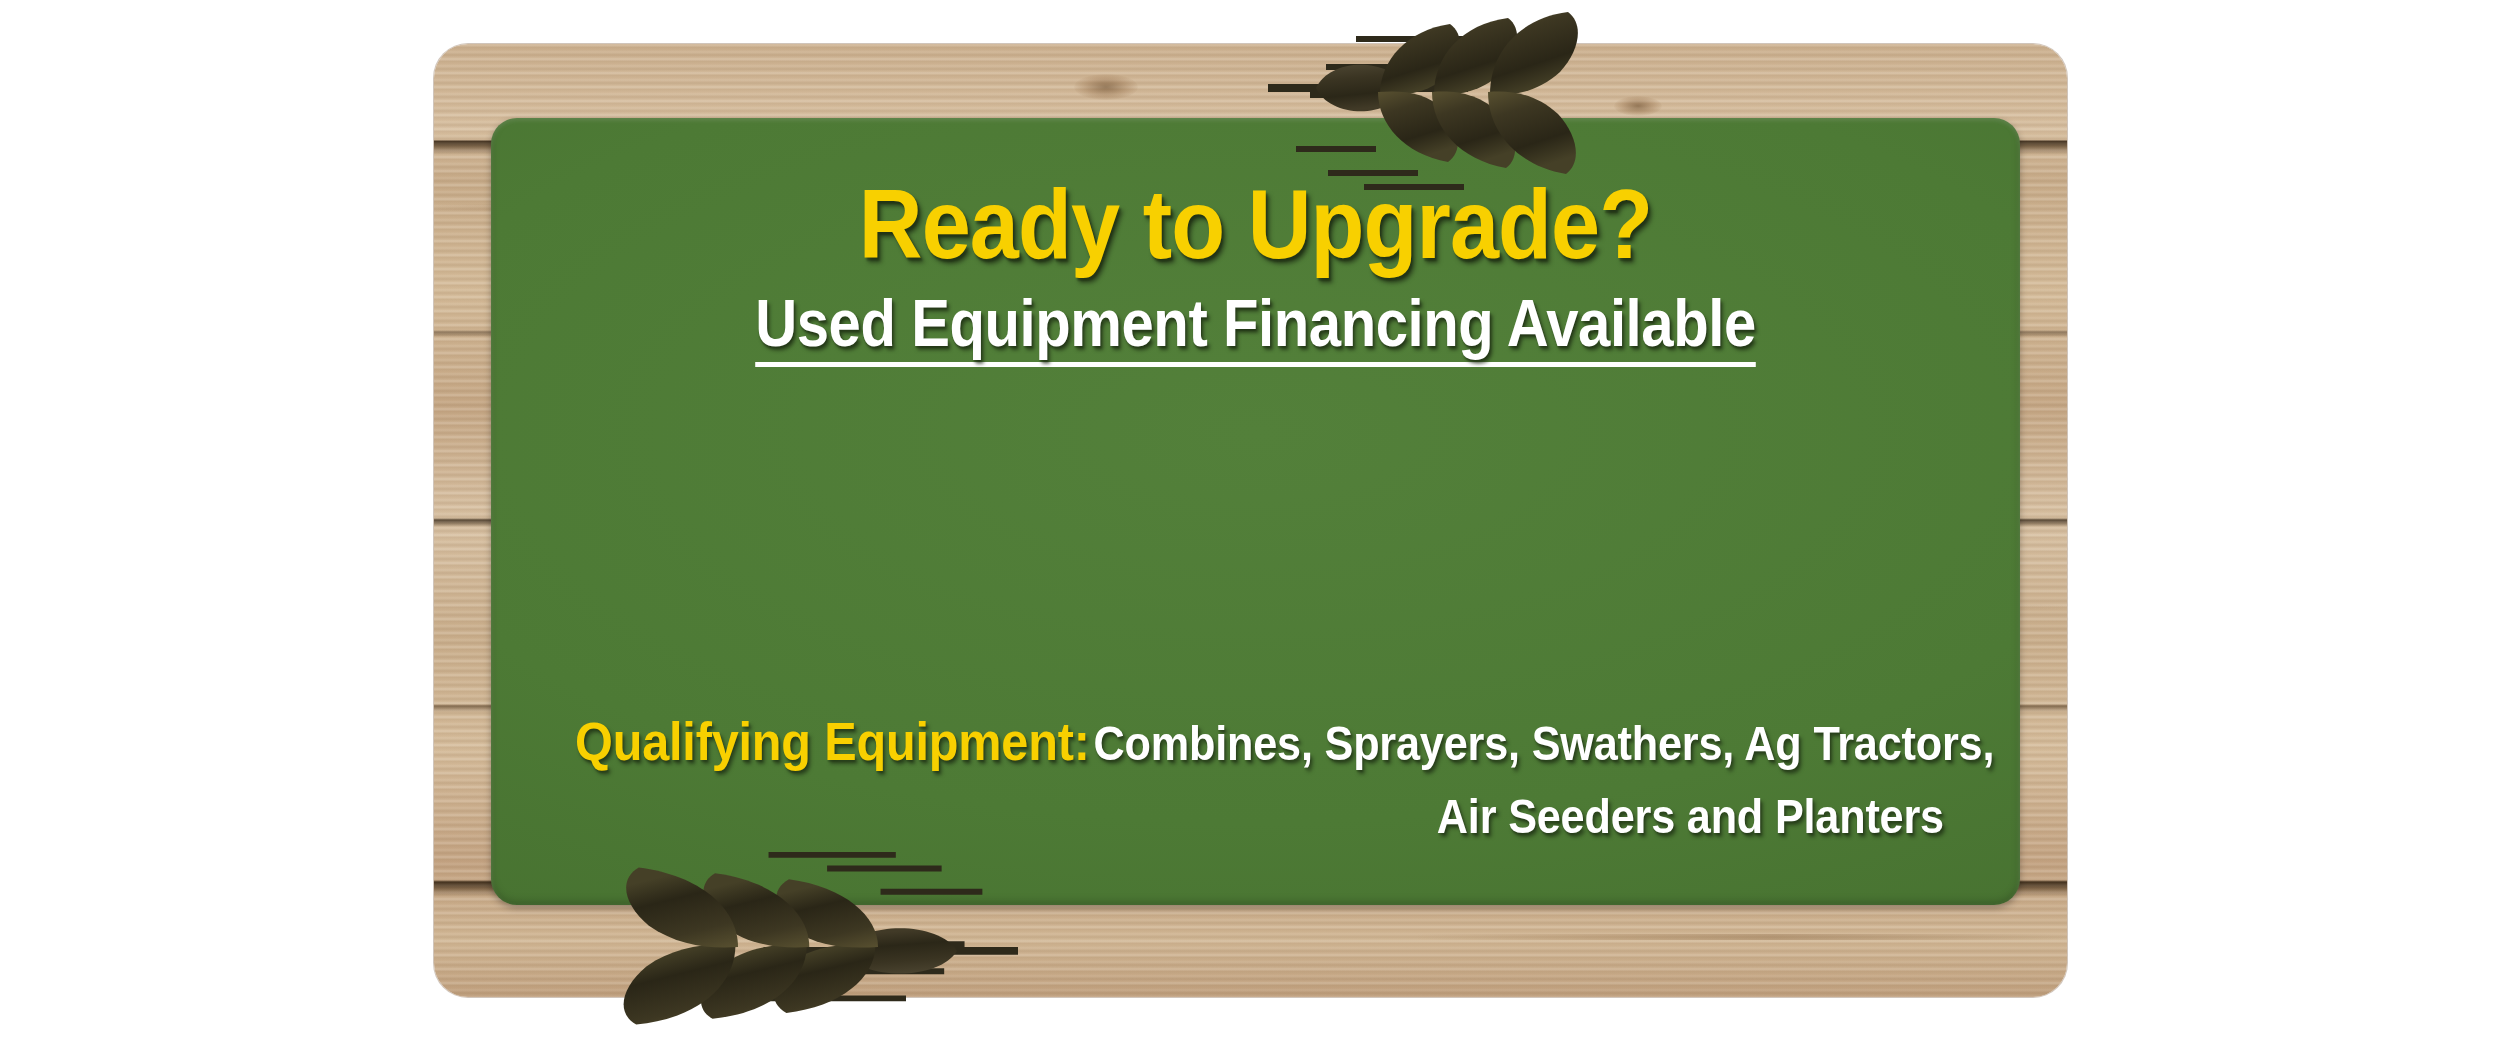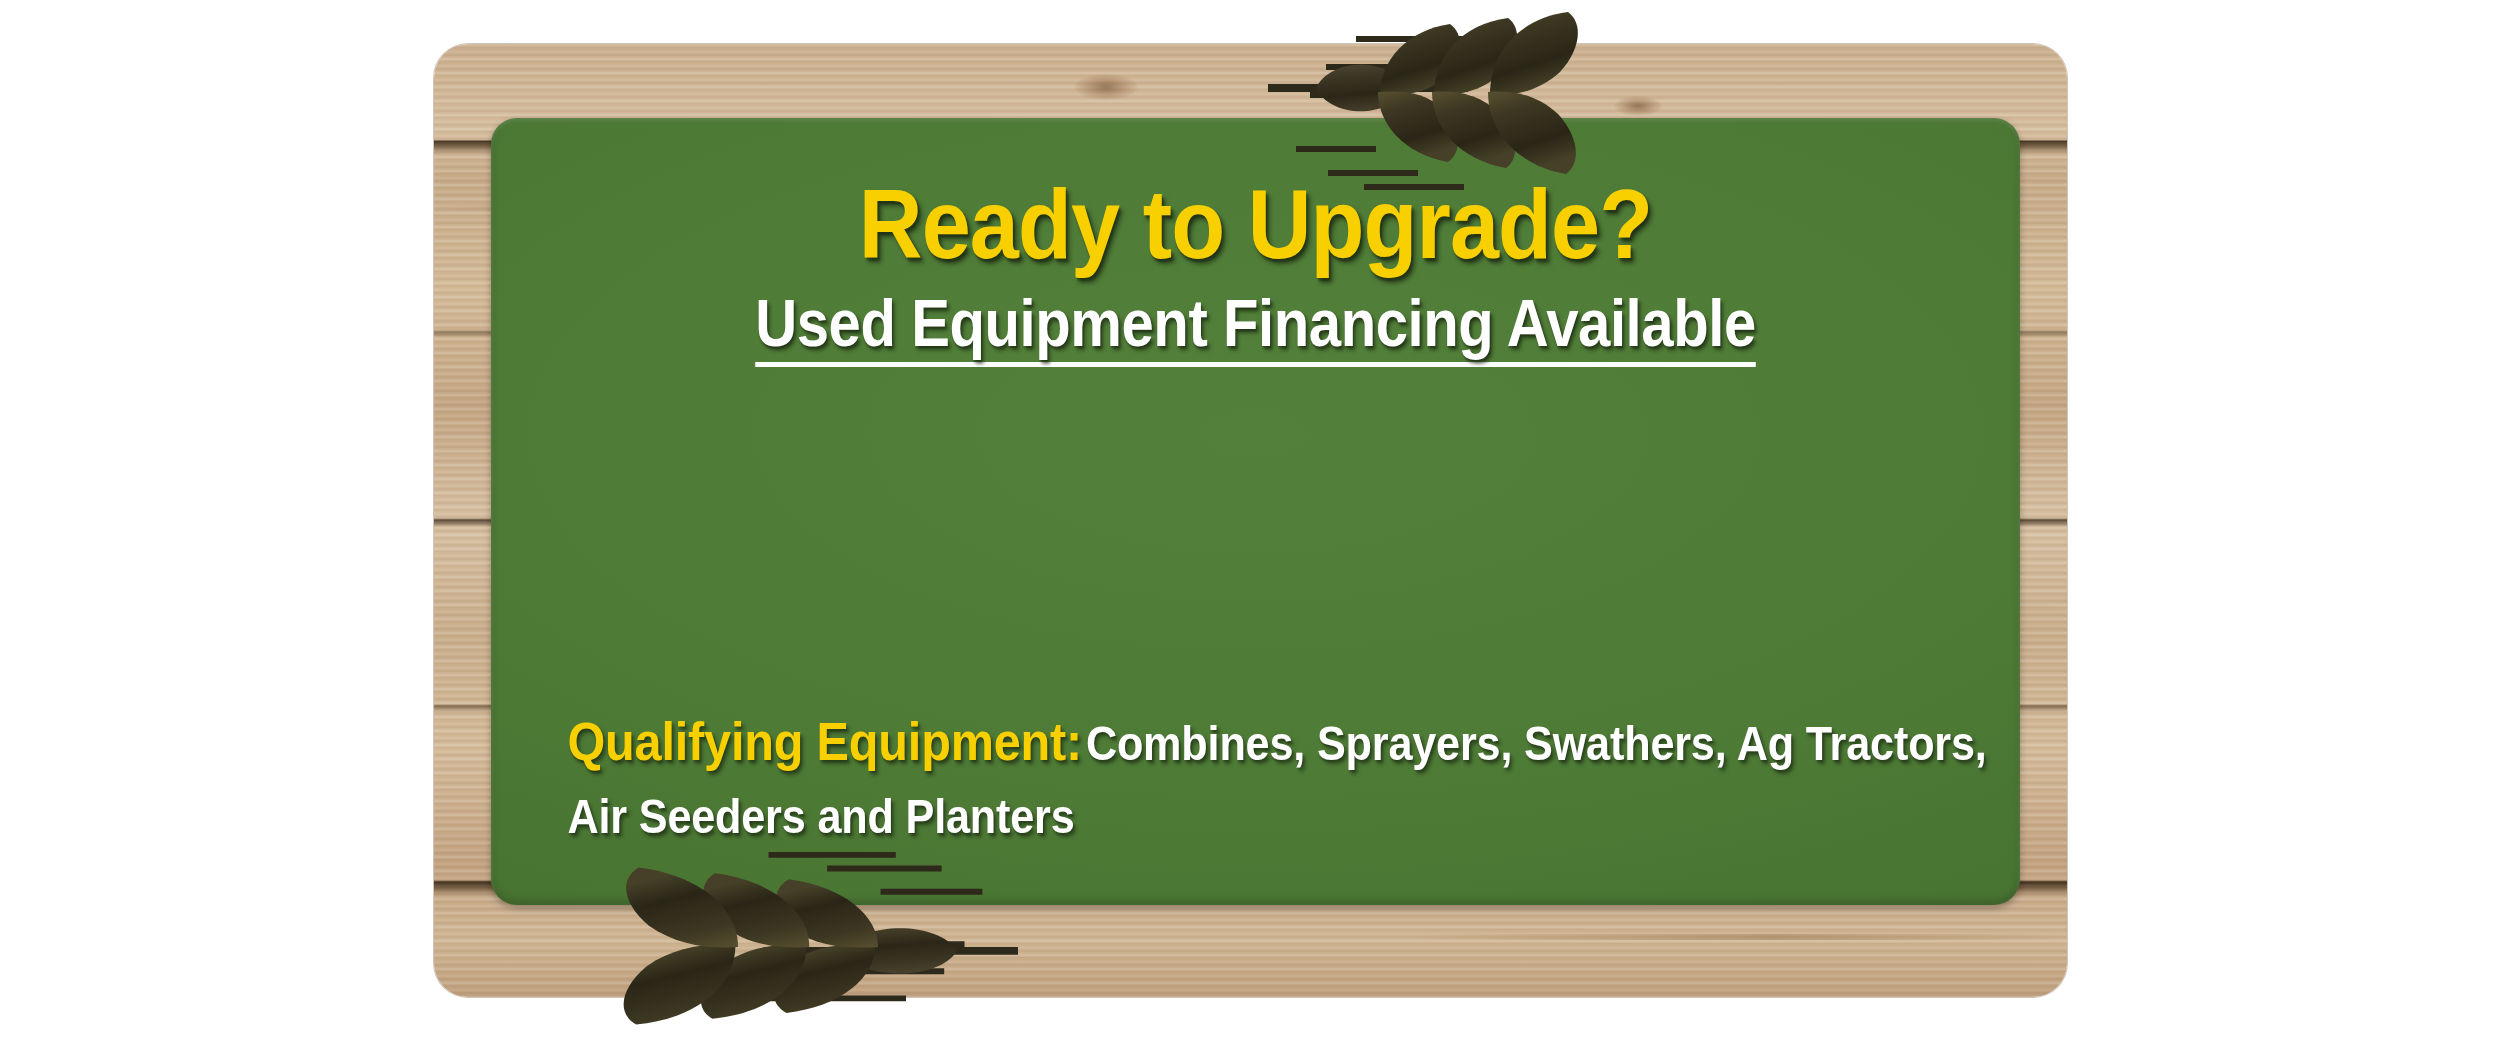--- a/index.html
+++ b/index.html
@@ -190,24 +190,24 @@
     transform: scaleX(0.90);
     transform-origin: left center;
     text-shadow:
       3px 4px 4px rgba(22,34,14,0.55),
       1px 2px 2px rgba(22,34,14,0.35);
     white-space: nowrap;
   }
 
   .qualify {
     position: absolute;
-    left: 0;
+    left: 8px;
     right: 0;
     top: 592px;
-    text-align: left;
+    text-align: right;
   }
   .qualify-line {
     font-family: "Liberation Sans Narrow", "Liberation Sans", sans-serif;
     font-weight: bold;
     line-height: 62px;
     letter-spacing: -0.2px;
     white-space: nowrap;
     transform: scaleX(0.90);
     text-shadow:
       3px 4px 4px rgba(22,34,14,0.55),

